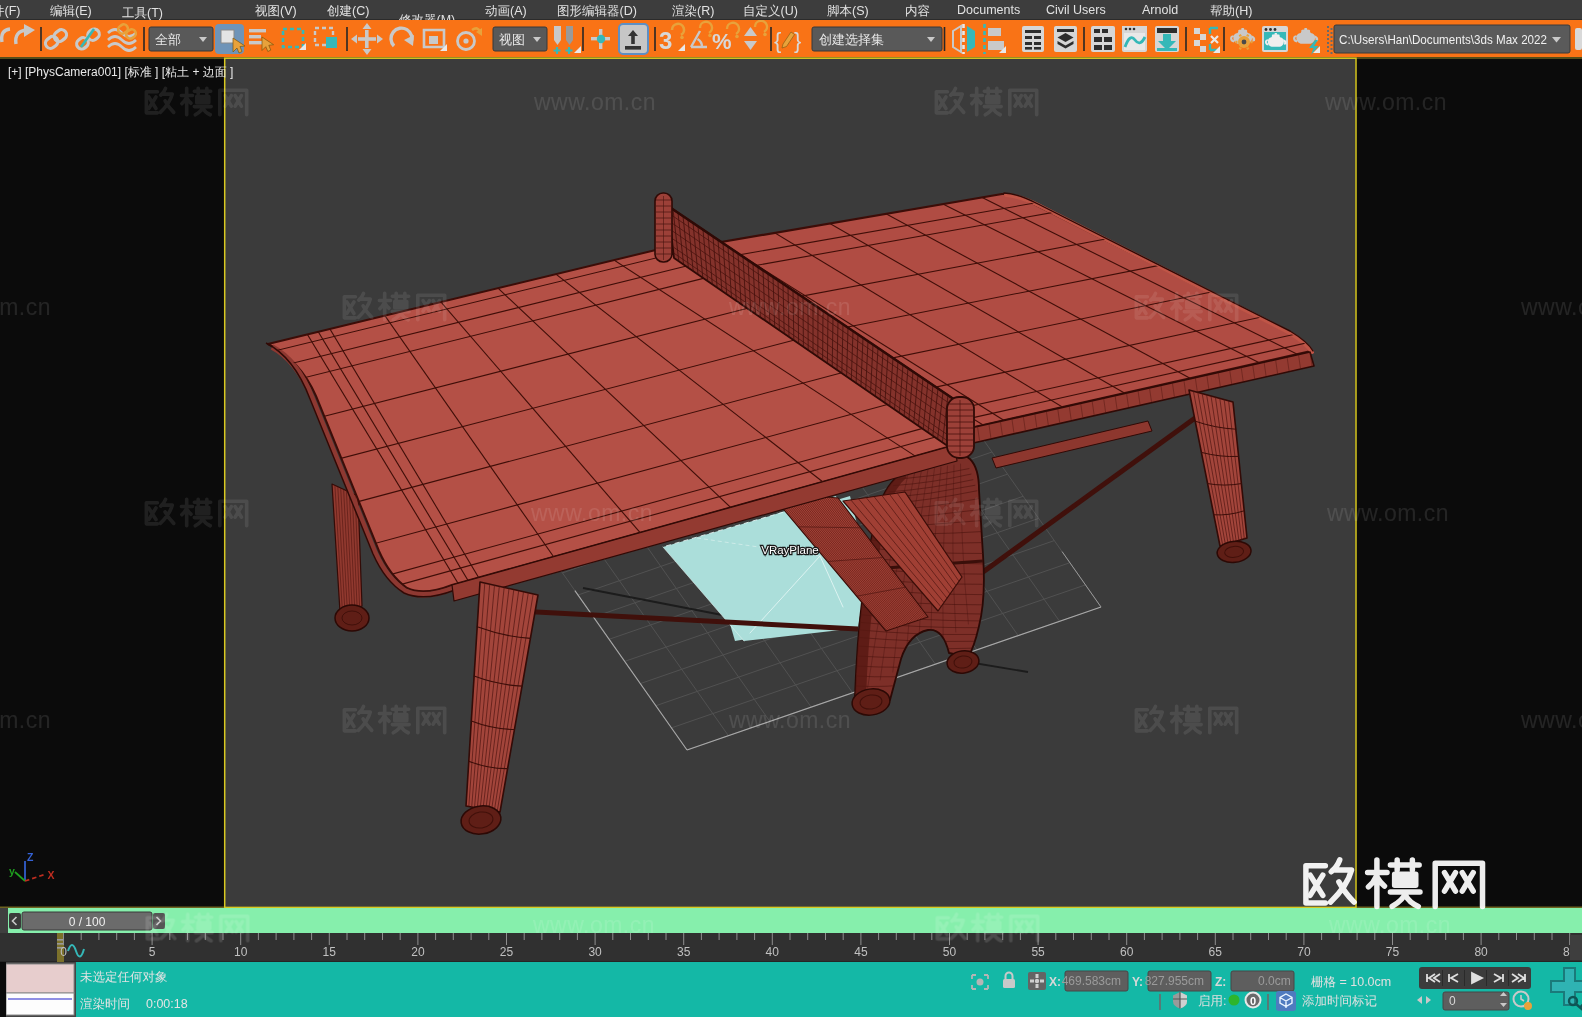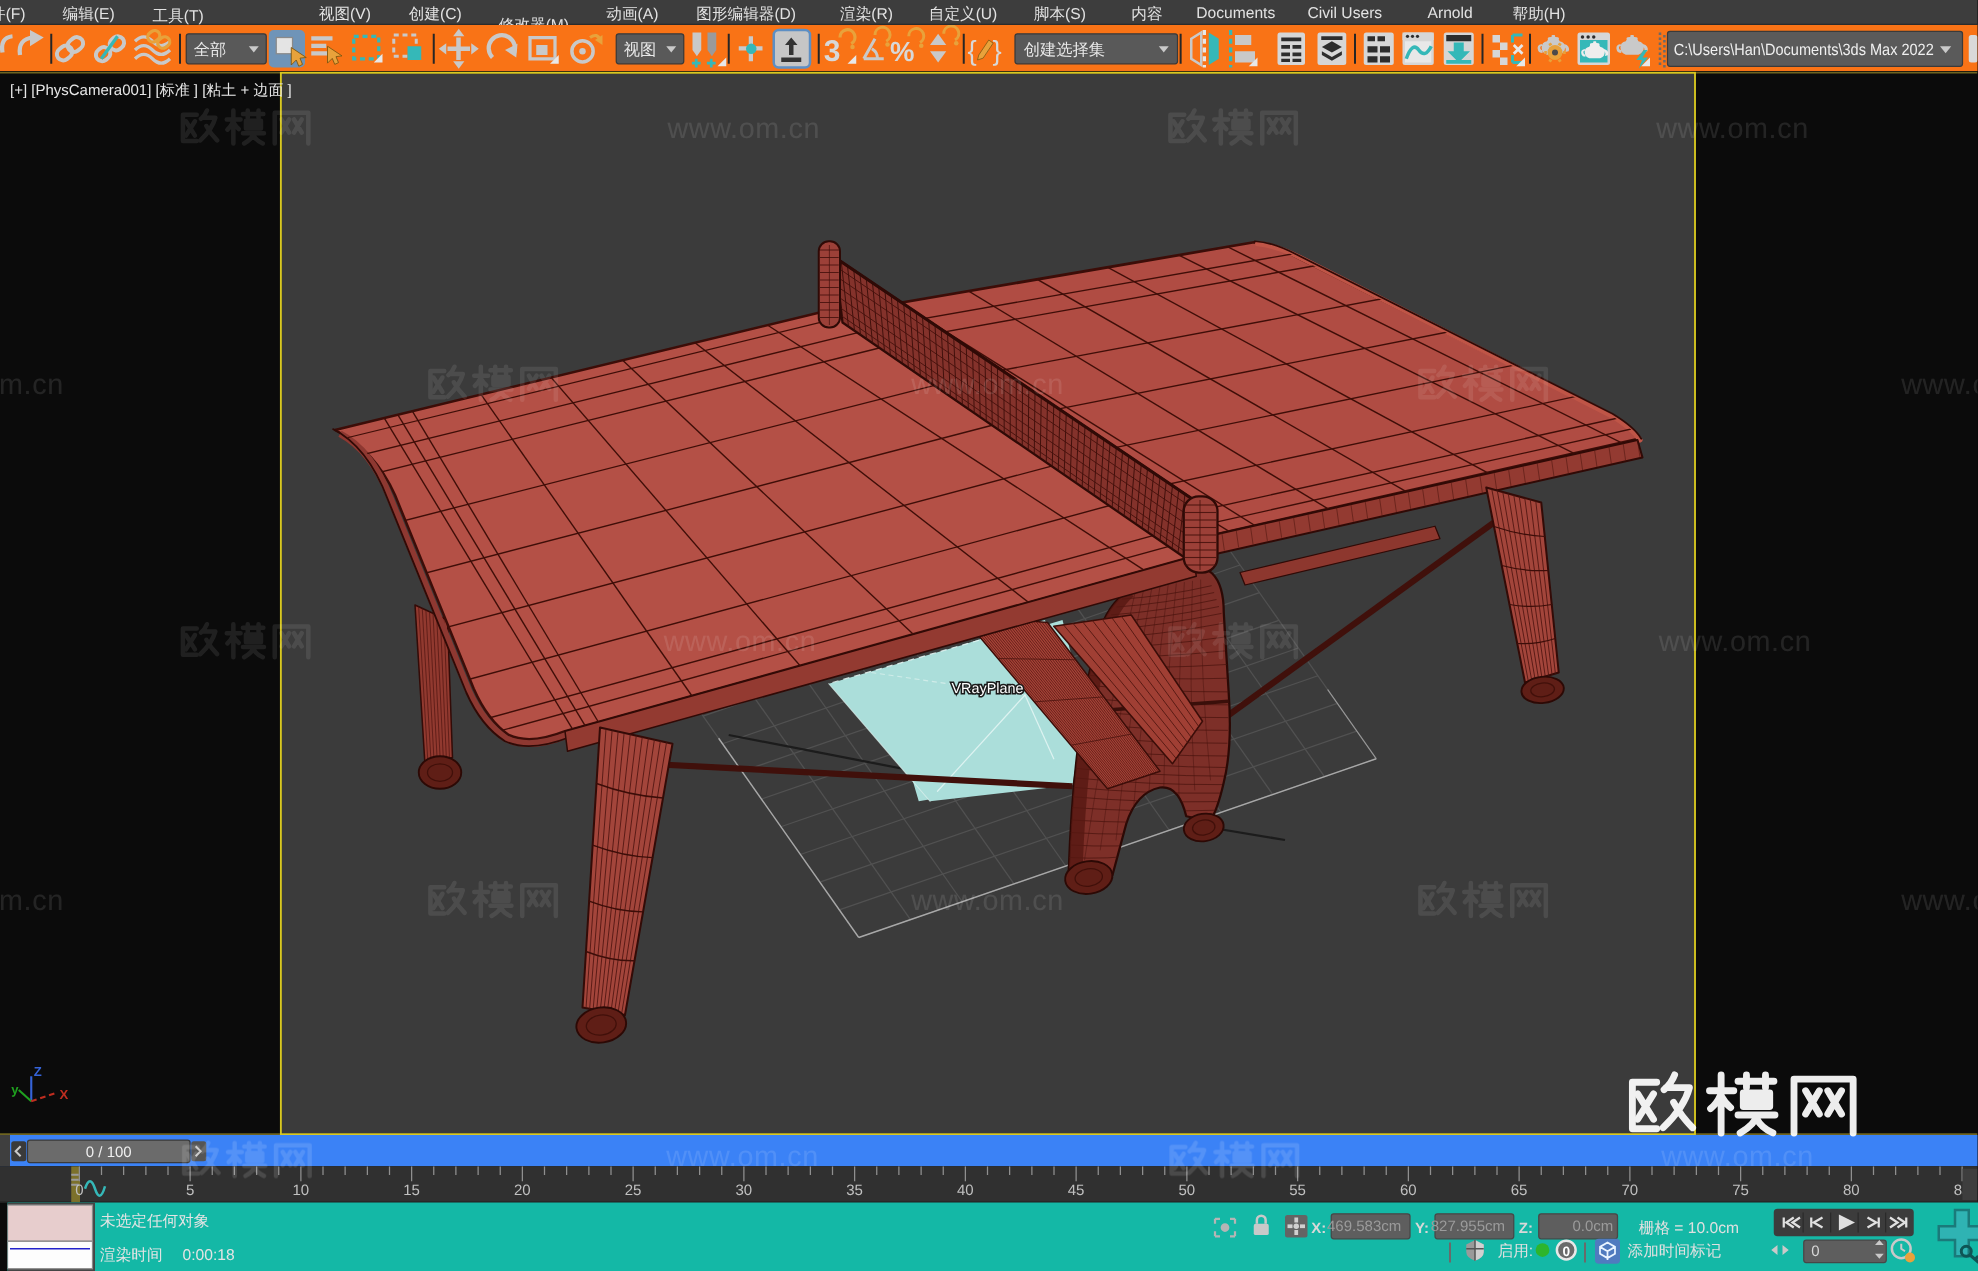--- a/index.html
+++ b/index.html
@@ -1,18 +1,18 @@
 <!DOCTYPE html>
 <html><head><meta charset="utf-8"><style>
 *{margin:0;padding:0;box-sizing:border-box}
 html,body{width:1582px;height:1017px;overflow:hidden;background:#0b0b0b;font-family:"Liberation Sans",sans-serif}
 .menubar{position:absolute;left:0;top:0;width:1582px;height:20px;background:#3d3d3d;border-bottom:1px solid #2b2b2b;color:#e2e2e2;font-size:12.5px}
 .toolbar{position:absolute;left:0;top:20px;width:1582px;height:37px;background:#f97316}
 .vp{position:absolute;left:0;top:57px;width:1582px;height:851px;background:#0b0b0b}
-.slider{position:absolute;left:0;top:908px;width:1582px;height:25px;background:#3b82f6}
+.slider{position:absolute;left:0;top:908px;width:1582px;height:25px;background:#86efac}
 .ruler{position:absolute;left:0;top:933px;width:1582px;height:29px;background:#303030;border-bottom:1px solid #252525}
 .status{position:absolute;left:6px;top:962px;width:1582px;height:67px;background:#14b8a6}
 svg text{font-family:"Liberation Sans",sans-serif}
 </style></head>
 <body>
 <div class="menubar">
     <span style="position:absolute;left:-8px;top:3px">件(F)</span>
     <span style="position:absolute;left:50px;top:3px">编辑(E)</span>
     <span style="position:absolute;left:122px;top:5px">工具(T)</span>
     <span style="position:absolute;left:196px;top:19px">组(G)</span>

